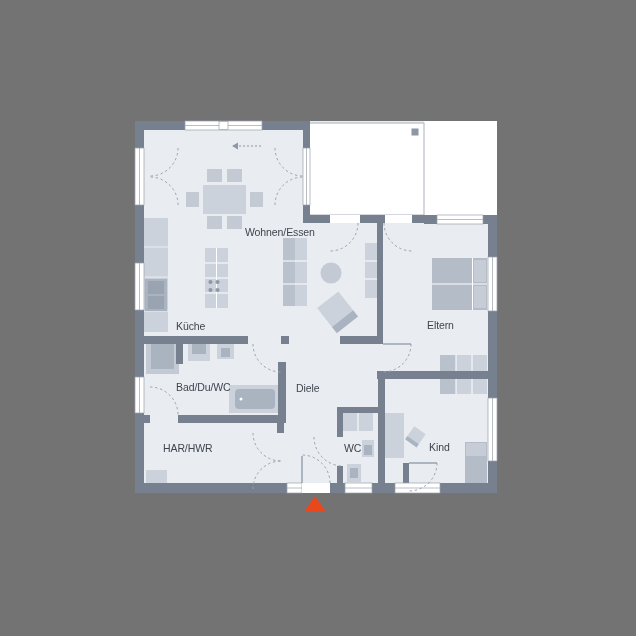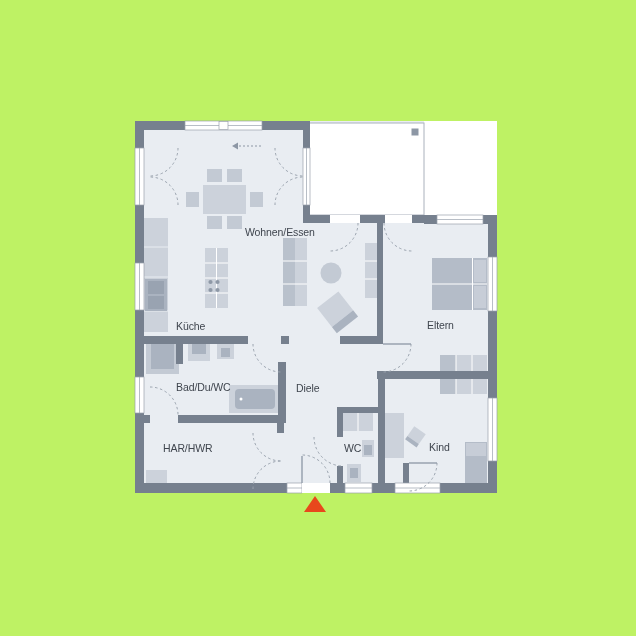--- a/index.html
+++ b/index.html
@@ -1,16 +1,16 @@
 <!DOCTYPE html>
 <html><head>
 <meta charset="utf-8">
 <style>
   html,body{margin:0;padding:0;background:#ffffff;}
-  .stage{position:relative;width:636px;height:636px;background:#bef264;overflow:hidden;
+  .stage{position:relative;width:636px;height:636px;background:#737373;overflow:hidden;
          font-family:"Liberation Sans",sans-serif;}
   svg{position:absolute;left:0;top:0;}
   .w   {fill:#76808e;}
   .floor{fill:#e9edf2;}
   .terr{fill:#ffffff;stroke:#aab1bc;stroke-width:1;}
   .win {fill:#ffffff;stroke:#9aa2ad;stroke-width:.7;}
   .wl  {stroke:#9aa2ad;stroke-width:.7;}
   .f1  {fill:#ccd2db;}
   .f2  {fill:#aab3c0;}
   .f3  {fill:#c3cad4;}

